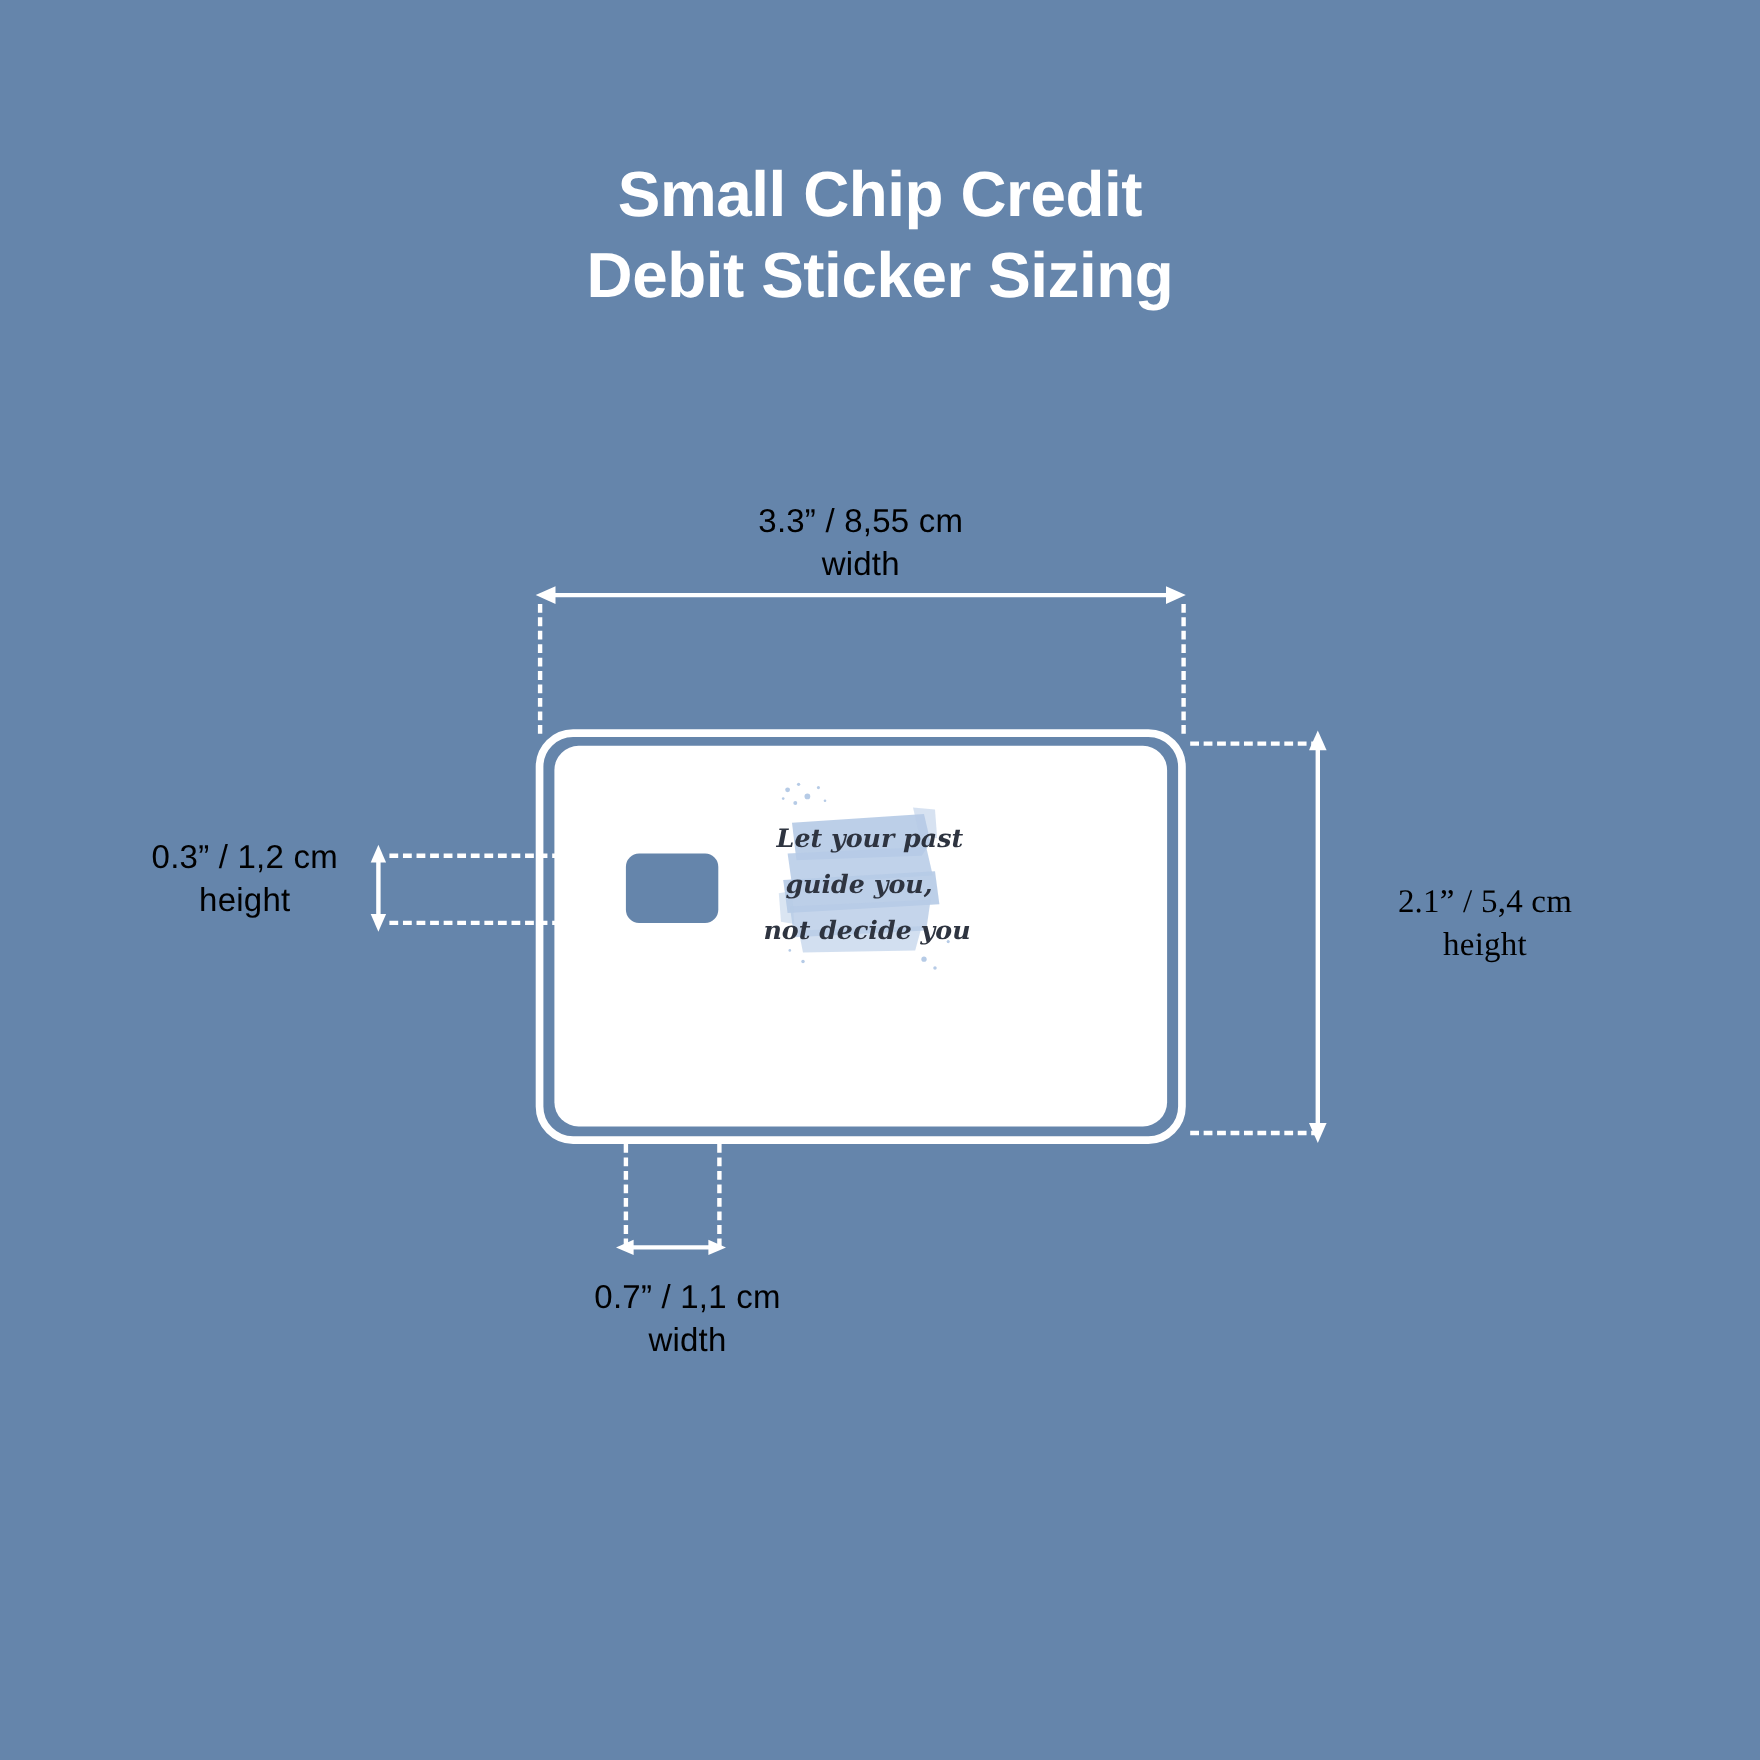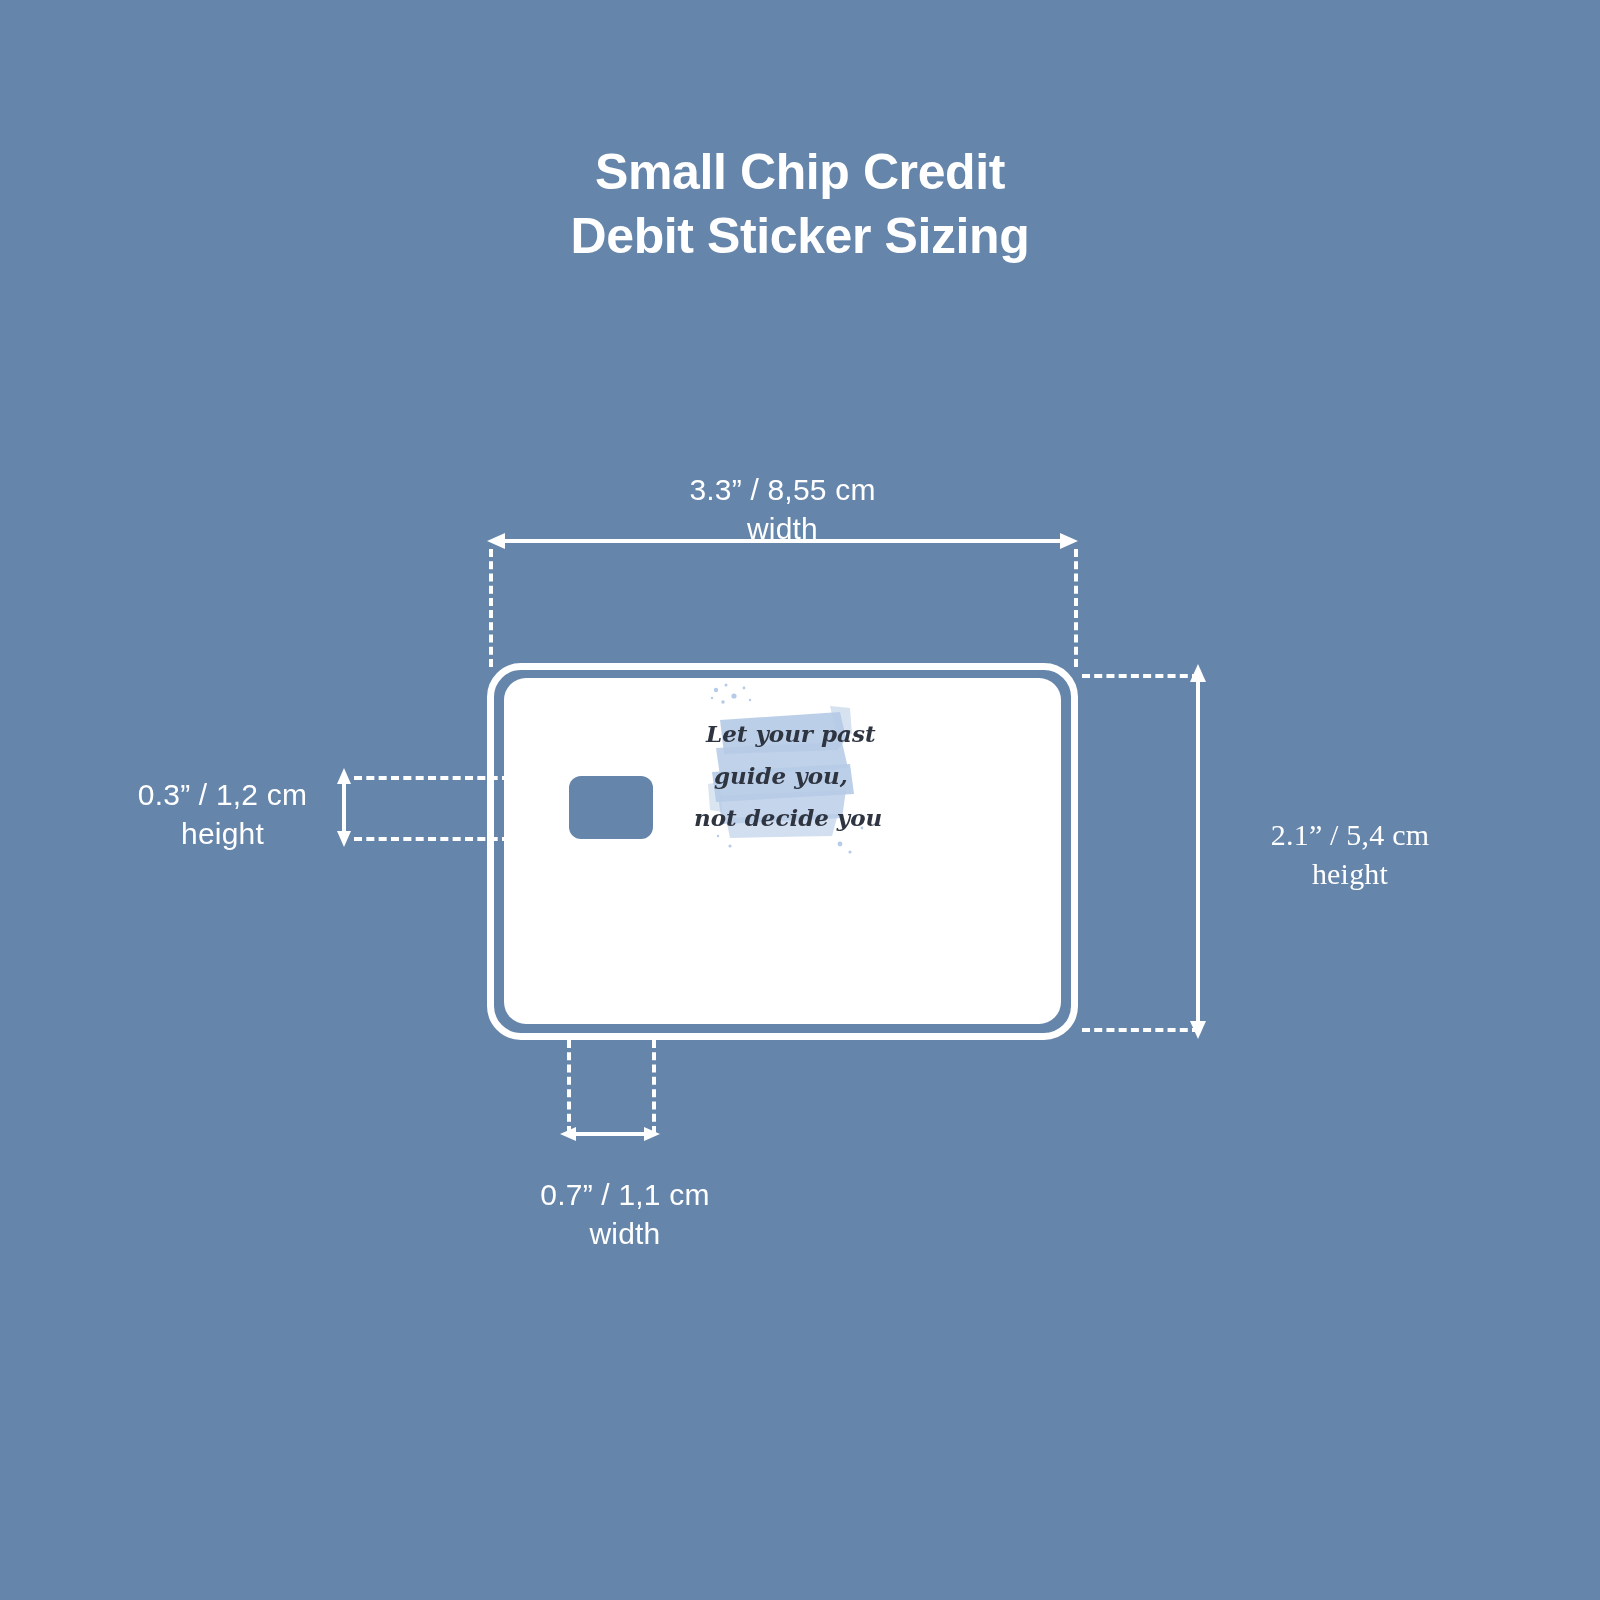--- a/index.html
+++ b/index.html
@@ -24,37 +24,36 @@
   }
 
   
   #title {
     position: absolute;
     left: 0;
     top: 140px;
     width: 1600px;
     text-align: center;
     color: #FFFFFF;
-    font-size: 50px;
+    font-size: 58px;
     line-height: 1.28;
     font-weight: 700;
     letter-spacing: -0.4px;
     white-space: pre-line;
   }
 
   
   .dim-label {
     position: absolute;
-    color: #ffffff;
+    color: #000000;
     font-size: 30px;
     line-height: 1.30;
     font-weight: 400;
     text-align: center;
     letter-spacing: 0.2px;
-    margin-top: 15px;
   }
   .dim-label .dim-sub { display: block; }
 
   #label-top      { left: 575px;  top: 455px;  width: 415px; }
   #label-left     { left: 80px;   top: 760px;  width: 285px; }
   #label-right    { left: 1190px; top: 800px;  width: 320px; font-family: Liberation Serif, serif; }
   #label-bottom   { left: 455px;  top: 1160px; width: 340px; }
 
   
   #card-outline {
@@ -87,21 +86,21 @@
     width: 84px;
     height: 63px;
     background: #6585AB;
     border-radius: 12px;
   }
 
   
   #art {
     position: absolute;
     left: 690px;
-    top: 676px;
+    top: 704px;
     width: 192px;
     height: 190px;
   }
   #art svg { display: block; width: 100%; height: 100%; }
 
   .script {
     font-family: "DejaVu Serif", serif;
     font-style: italic;
     font-weight: 700;
     fill: #2E3440;

